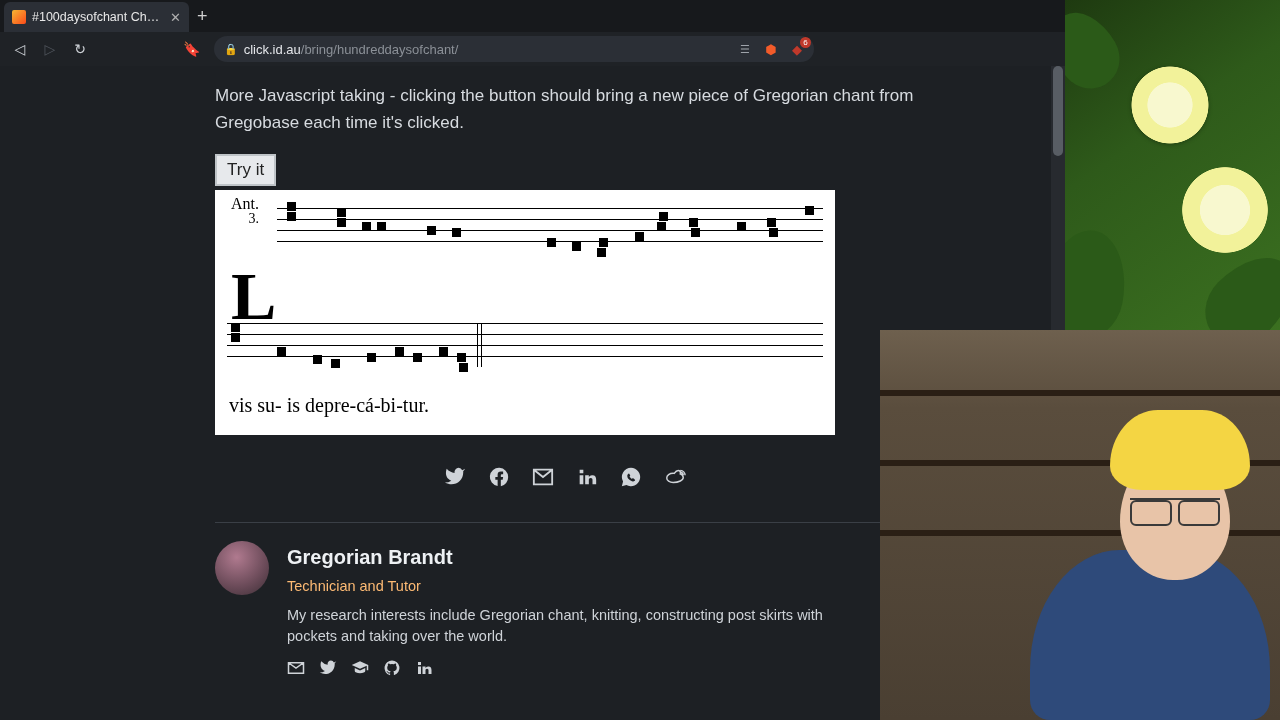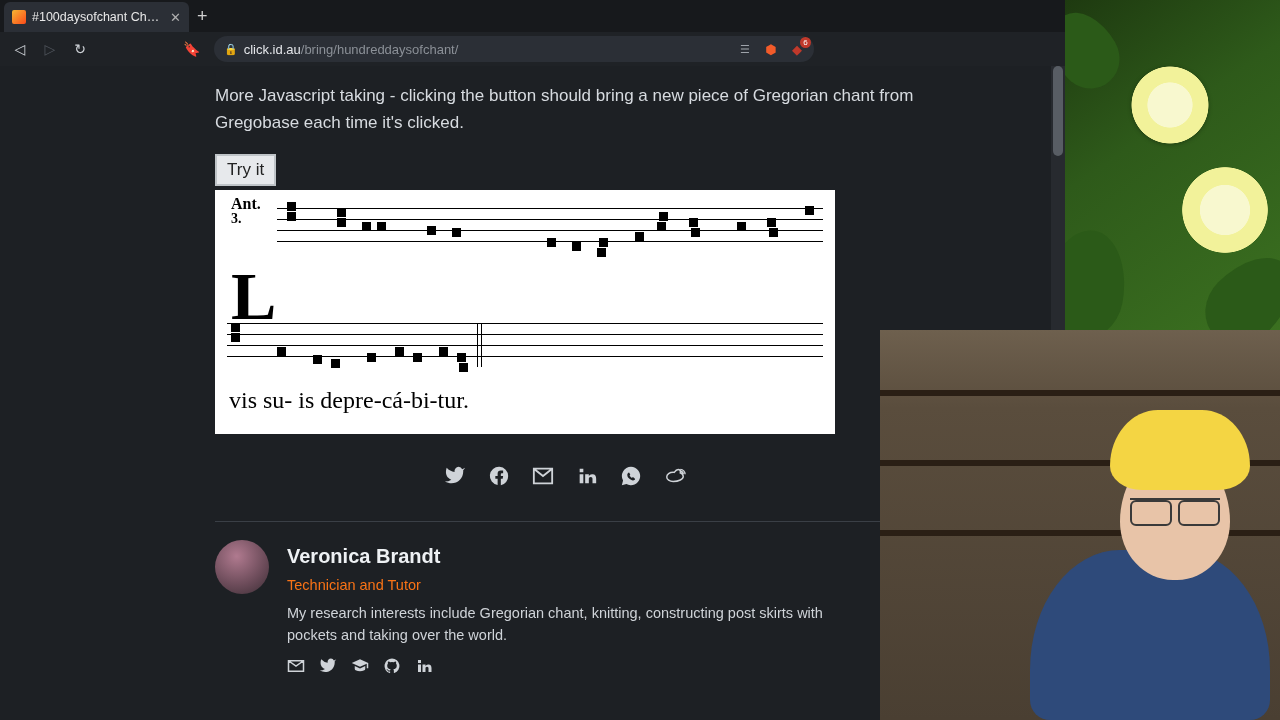--- a/index.html
+++ b/index.html
@@ -38,39 +38,39 @@
   .scrollthumb { position:absolute; right:2px; top:0; width:10px; height:90px; background:#585d64; border-radius:5px; }
   .article { width:700px; margin-left:215px; padding-top:16px; font-size:17px; line-height:1.6; }
   .intro { color:#d7dbe0; }
   .try { display:inline-block; background:#e7e9ec; color:#222; padding:4px 10px; font-size:17px; margin-top:18px; border:2px solid #bfc4c8; font-family:inherit; cursor:pointer; }
 
   
   .score { width:620px; background:#fff; color:#000; margin-top:4px; font-family:"Times New Roman",serif; padding:8px 12px 14px 12px; }
   .staffblock { position:relative; height:76px; }
   .staff { position:absolute; left:0; right:0; }
   .staff hr { border:none; border-top:1.3px solid #000; margin:0; height:11px; }
-  .antlabel { position:absolute; left:4px; top:-2px; font-weight:bold; font-size:16px; text-align:left; line-height:1; }
+  .antlabel { position:absolute; left:4px; top:-2px; font-weight:normal; font-size:16px; text-align:right; line-height:1; }
   .antlabel .n { display:block; font-size:14px; }
   .neume { position:absolute; width:9px; height:9px; background:#000; }
   .lyric1 { display:flex; align-items:baseline; font-size:20px; margin-top:2px; }
   .dropcap { font-size:68px; font-weight:bold; line-height:.6; margin-right:6px; margin-left:4px; }
-  .lyric2 { font-size:24px; margin-top:4px; margin-left:2px; }
+  .lyric2 { font-size:20px; margin-top:12px; margin-left:2px; }
 
   .after { margin-top:6px; font-size:17px; }
   .after a { color:#3ea0e8; text-decoration:none; }
 
   .shares { display:flex; justify-content:center; gap:22px; margin-top:28px; color:#cfd3d8; font-size:22px; }
   .shares span svg { width:22px; height:22px; fill:#cfd3d8; }
 
   hr.sep { border:none; border-top:1px solid #3a3f46; margin:24px 0 18px 0; }
 
   .author { display:flex; gap:18px; }
   .avatar { width:54px;height:54px;border-radius:50%; background:radial-gradient(circle at 40% 30%, #b07a8f 0%, #6a4a58 60%, #3a2d34 100%); flex:0 0 54px; }
   .author h3 { font-size:20px; font-weight:700; color:#eef1f4; }
-  .role { color:#f97316; font-size:14.5px; margin-top:2px; }
+  .role { color:#fdba74; font-size:14.5px; margin-top:2px; }
   .bio { font-size:14.5px; color:#cfd3d8; margin-top:6px; max-width:560px; line-height:1.5; }
   .socials { display:flex; gap:14px; margin-top:10px; color:#cfd3d8; }
   .socials svg { width:18px; height:18px; fill:#cfd3d8; }
 
   
   .flowers { position:absolute; right:0; top:0; width:215px; height:330px; background:linear-gradient(145deg,#1e3a10 0%, #2e5a1a 40%, #3b7020 100%); overflow:hidden; }
   .flowers::before,.flowers::after { content:""; position:absolute; border-radius:50%; }
   .flowers::before { width:90px;height:90px; left:60px; top:60px; background:radial-gradient(circle,#f8f8cf 0 35%, #f2f29a 36% 60%, transparent 61%); box-shadow: inset 0 0 0 12px rgba(0,0,0,0); filter:drop-shadow(0 1px 2px rgba(0,0,0,.3)); }
   .flowers::after { width:100px;height:100px; left:110px; top:160px; background:radial-gradient(circle,#f8f8cf 0 35%, #f2f29a 36% 60%, transparent 61%); }
   .leaf { position:absolute; width:60px;height:80px; background:#2b5a18; border-radius:50% 50% 50% 50% / 60% 60% 40% 40%; transform:rotate(20deg); }
@@ -225,21 +225,21 @@
       <span><svg viewBox="0 0 24 24">
               <path d="M10 18c-3.87 0-7-2.24-7-5s3.13-5 7-5c.4 0 .79.02 1.17.07C12.5 6.2 14 5 15.5 5c1.38 0 2.5 1.12 2.5 2.5 0 .4-.1.78-.27 1.12C19.5 9.4 21 10.8 21 12.5c0 3.04-4.92 5.5-11 5.5zm8-11a3 3 0 013 3m-3-5a5 5 0 015 5" fill="none" stroke="#cfd3d8" stroke-width="1.6"></path>
             </svg></span>
     </div>
 
     <hr class="sep">
 
     <div class="author">
       <div class="avatar"></div>
       <div>
-        <h3>Veronica Brandt</h3>
+        <h3>Gregorian Brandt</h3>
         <div class="role">Technician and Tutor</div>
         <div class="bio">My research interests include Gregorian chant, knitting, constructing post skirts with pockets and taking over the world.</div>
         <div class="socials">
           <span><svg viewBox="0 0 24 24">
                   <path d="M2 5h20v14H2zM2 5l10 7 10-7" fill="none" stroke="#cfd3d8" stroke-width="2"></path>
                 </svg></span>
           <span><svg viewBox="0 0 24 24">
                   <path d="M23 3a10.9 10.9 0 01-3.14 1.53A4.48 4.48 0 0016 2a4.5 4.5 0 00-4.39 5.52A12.94 12.94 0 013 3s-4 9 5 13a13 13 0 01-7 2c9 5 20 0 20-11.5a4.5 4.5 0 00-.08-.83A7.72 7.72 0 0023 3z"></path>
                 </svg></span>
           <span><svg viewBox="0 0 24 24">

